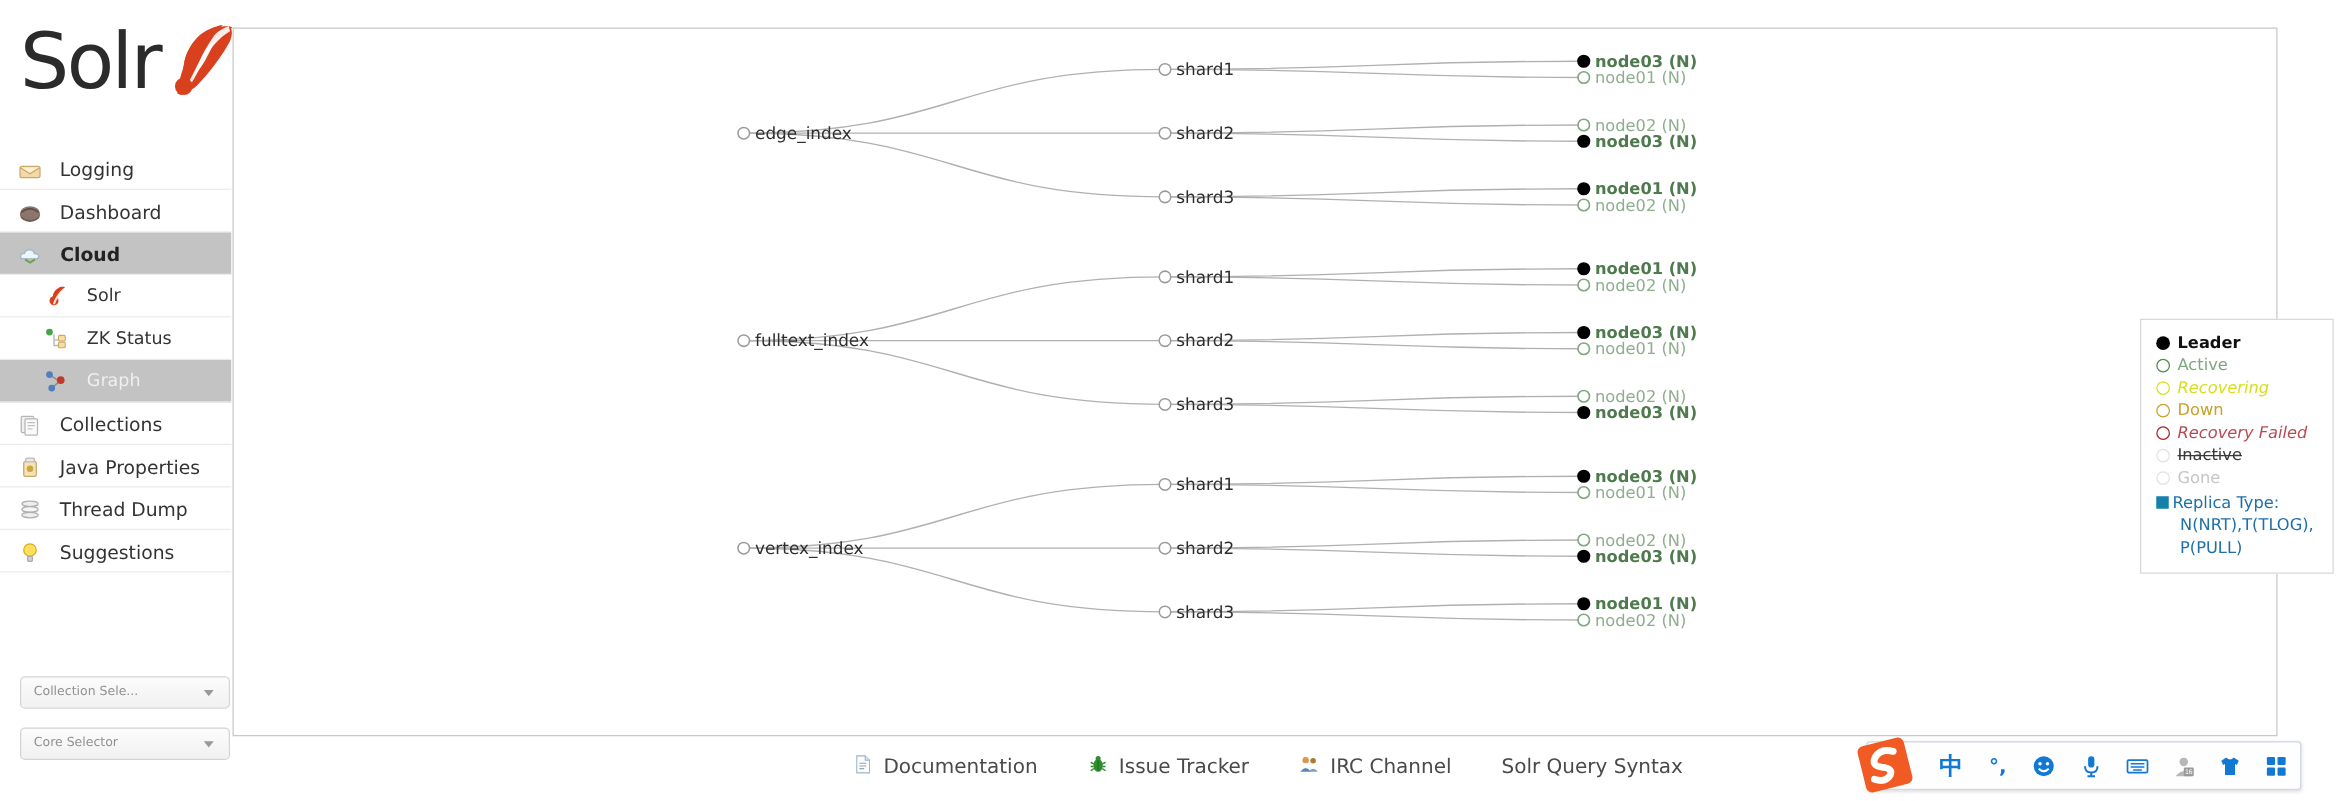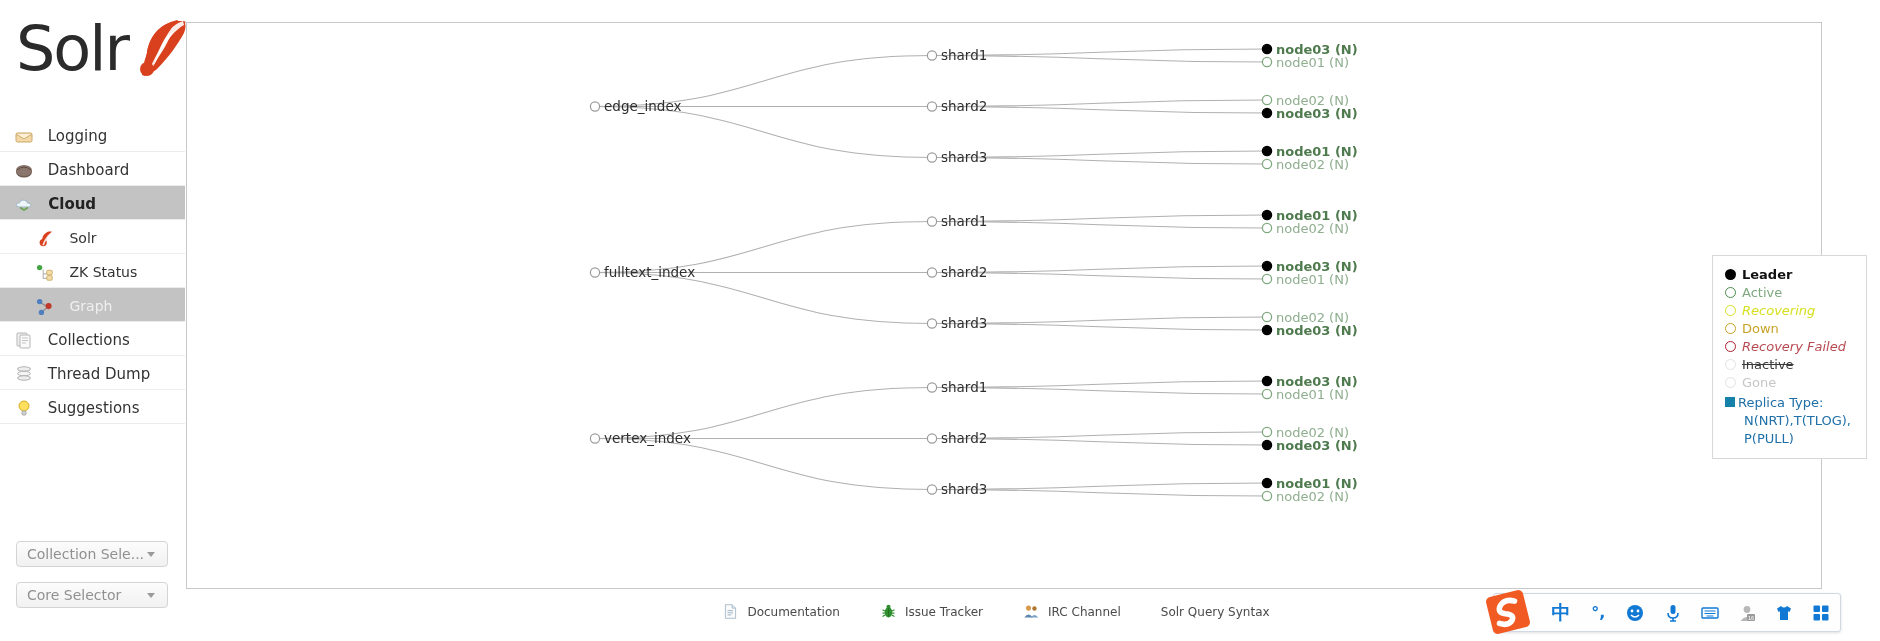--- a/index.html
+++ b/index.html
@@ -45,24 +45,24 @@
     vertical-align: middle; margin-right: 7px; position: relative; top: -1px;
   }
   .nav-item .lbl { vertical-align: middle; }
   .nav-item.active { background: #c3c3c3; font-weight: bold; color: #222; }
   .nav-item.sub { padding-left: 36px; font-size: 14px; }
   .nav-item.sub.active { background: #c3c3c3; color: #efefef; font-weight: normal; }
 
   
   .sel {
     position: absolute; left: 16px;
-    width: 152px; height: 26px;
+    width: 168px; height: 26px;
     border: 1px solid #d4d4d4; border-radius: 4px;
     background: linear-gradient(#fcfcfc, #f1f1f1);
-    font-size: 14px; color: #909090;
+    font-size: 10px; color: #909090;
     line-height: 24px; padding-left: 10px;
     cursor: pointer;
   }
   .sel .caret {
     position: absolute; right: 12px; top: 10px;
     width: 0; height: 0;
     border-left: 4px solid transparent;
     border-right: 4px solid transparent;
     border-top: 5px solid #9a9a9a;
   }
@@ -110,23 +110,23 @@
   }
   .lg-sq {
     display: inline-block; width: 10px; height: 10px;
     margin-right: 3px; flex: 0 0 auto;
     position: relative; top: 3px;
   }
   .lg-txt { display: inline-block; }
 
   
   #footer {
-    position: absolute; left: 178px; top: 592px;
+    position: absolute; left: 196px; top: 592px;
     width: 1636px; height: 40px;
-    font-size: 12px; color: #4a4a4a;
+    font-size: 16px; color: #4a4a4a;
     display: flex; align-items: center; justify-content: center;
   }
   .ft-item {
     display: flex; align-items: center; gap: 7px;
     margin: 0 20px; cursor: pointer; white-space: nowrap;
   }
   .ft-ic { width: 18px; height: 18px; display: inline-block; }
 
   
   #ime {
@@ -248,20 +248,30 @@
         <span class="ic">
           <svg width="20" height="20" viewBox="0 0 20 20">
             <rect x="3" y="3" width="10" height="13" rx="1" fill="#f0f0f0" stroke="#b5b5b5"></rect>
             <rect x="6" y="5" width="10" height="13" rx="1" fill="#fafafa" stroke="#b5b5b5"></rect>
             <path d="M8 8 H14 M8 10.5 H14 M8 13 H12" stroke="#c3c3c3" stroke-width="1"></path>
           </svg>
         </span>
         <span class="lbl">Collections</span>
       </div>
 
+      <div class="nav-item">
+        <span class="ic">
+          <svg width="20" height="20" viewBox="0 0 20 20">
+            <rect x="5" y="5" width="10" height="12" rx="1.5" fill="#f3e3b8" stroke="#c9a96a"></rect>
+            <rect x="6.5" y="2.5" width="7" height="3" rx="1" fill="#e8e8e8" stroke="#bbb"></rect>
+            <circle cx="10" cy="11" r="2.6" fill="#cfa53e"></circle>
+          </svg>
+        </span>
+        <span class="lbl">Java Properties</span>
+      </div>
 
       <div class="nav-item">
         <span class="ic">
           <svg width="20" height="20" viewBox="0 0 20 20">
             <ellipse cx="10" cy="5" rx="6.5" ry="2.2" fill="#eee" stroke="#b0b0b0"></ellipse>
             <ellipse cx="10" cy="9.5" rx="6.5" ry="2.2" fill="#f6f6f6" stroke="#b0b0b0"></ellipse>
             <ellipse cx="10" cy="14" rx="6.5" ry="2.2" fill="#eee" stroke="#b0b0b0"></ellipse>
           </svg>
         </span>
         <span class="lbl">Thread Dump</span>

